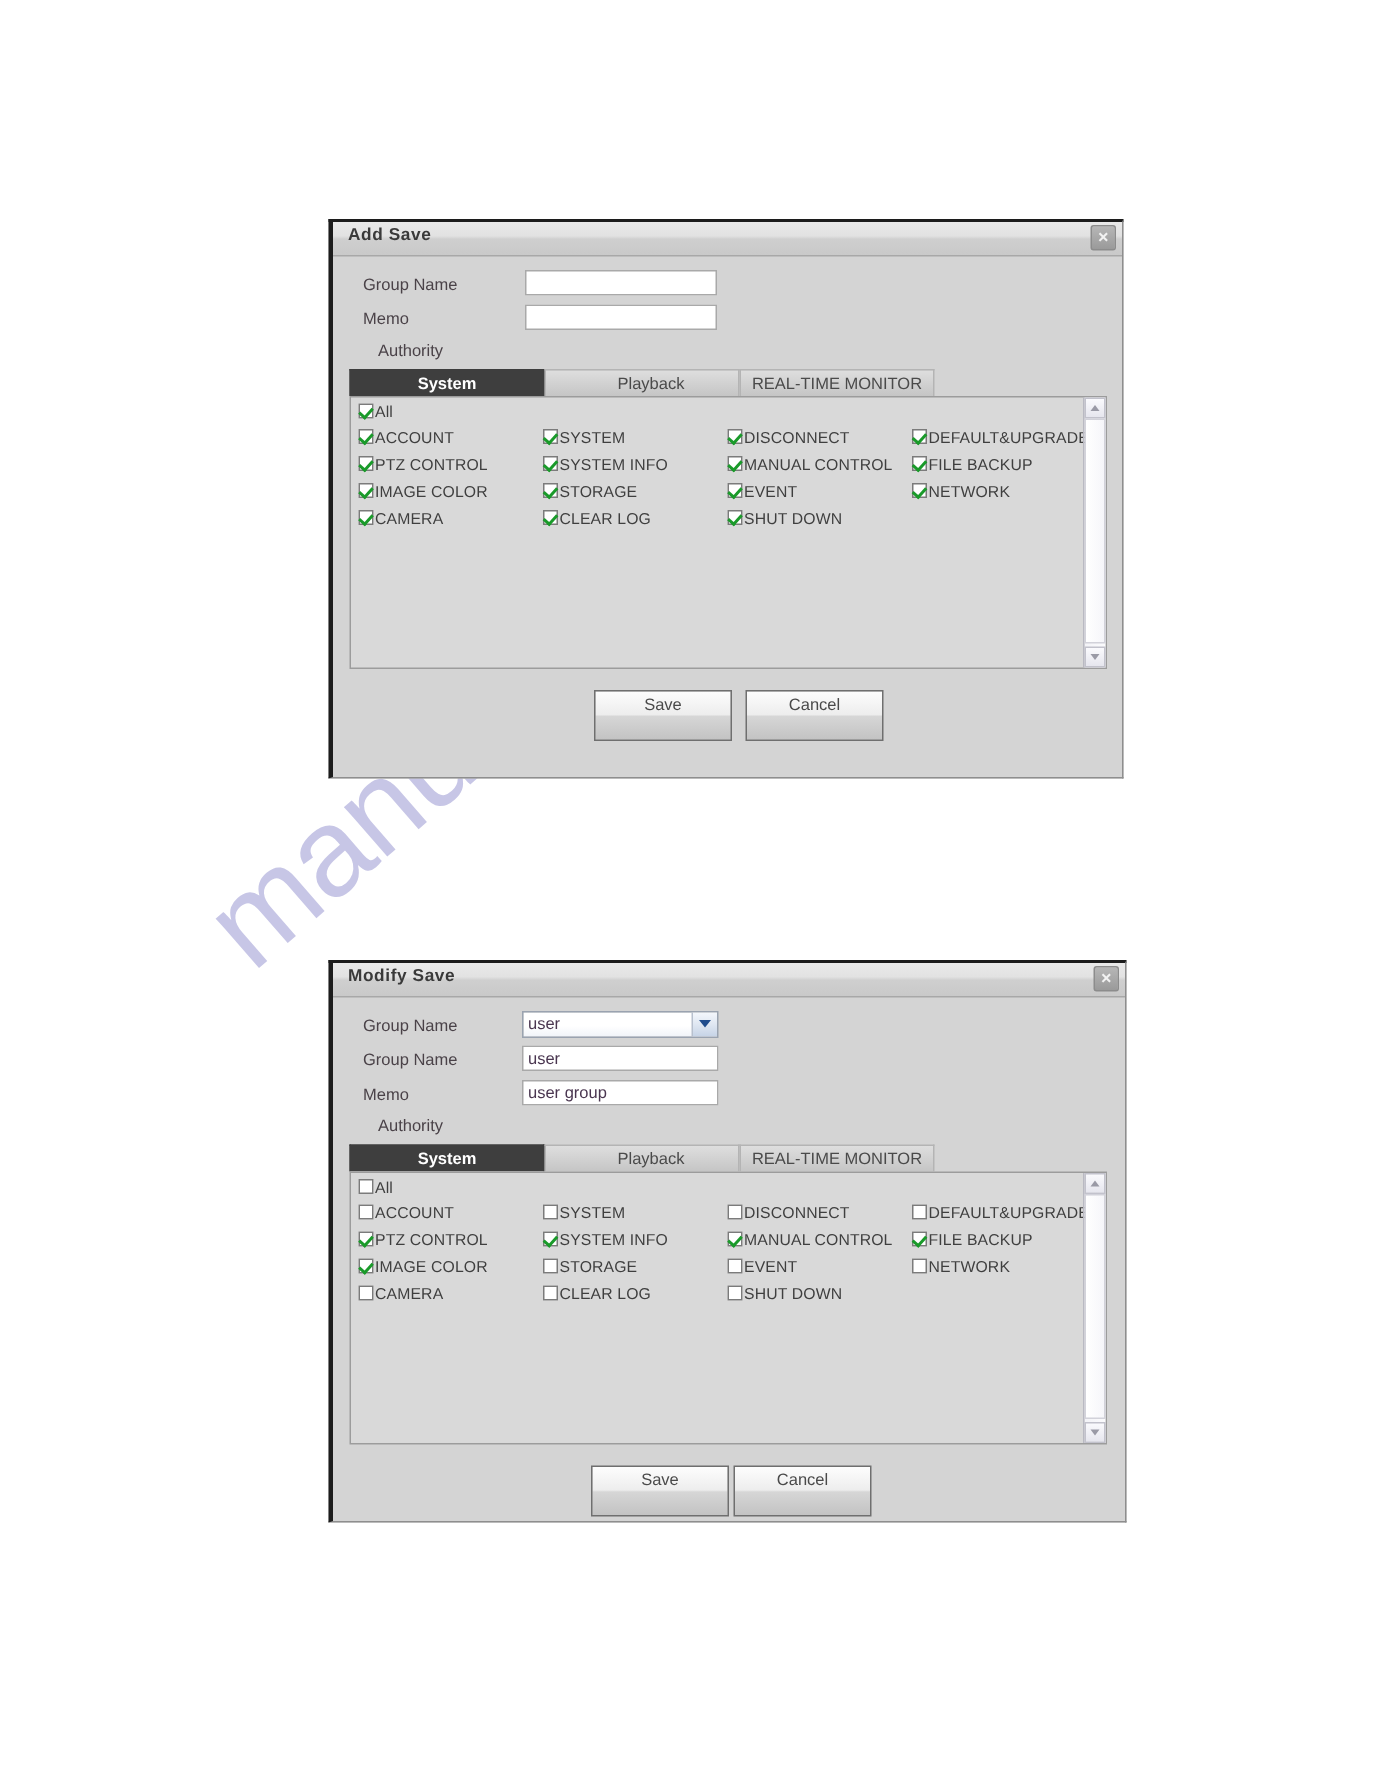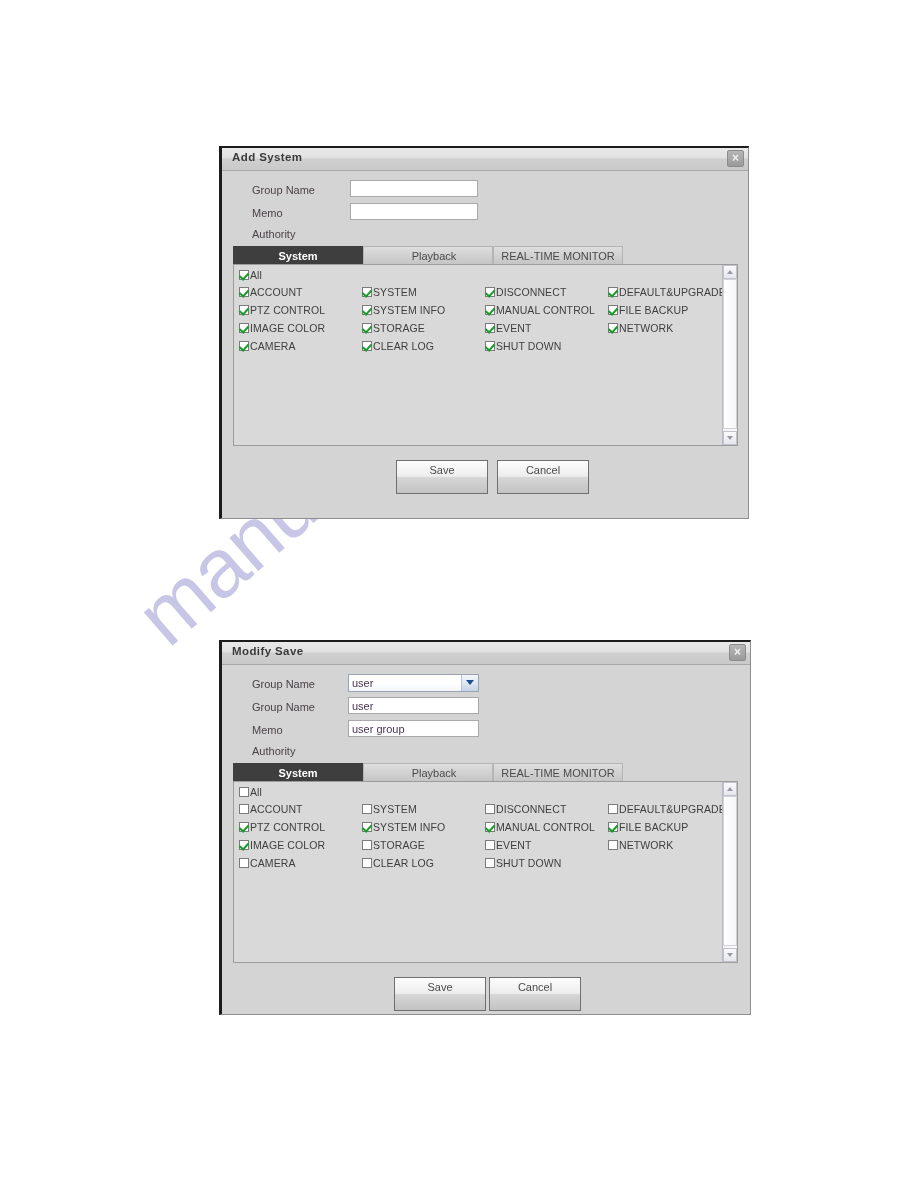--- a/index.html
+++ b/index.html
@@ -107,21 +107,21 @@
   .form-area {
     position: relative;
     padding-top: 9px;
   }
   .row {
     position: relative;
     height: 23px;
   }
   .row .lbl {
     position: absolute;
-    left: 30px;
+    left: 20px;
     top: 4px;
     font-size: 11px;
     color: #4a4248;
   }
   .row .txt {
     position: absolute;
     left: 128px;
     top: 0px;
     width: 128px;
     height: 17px;
@@ -331,21 +331,21 @@
 </style>
 </head>
 <body>
 
 <div class="watermark">
   <div class="wm-text">manualshive.com</div>
 </div>
 
 <div class="dialog dlg-add">
   <div class="titlebar">
-    <div class="title">Add System</div>
+    <div class="title">Add Save</div>
     <div class="close-btn">
       <div class="x">×</div>
     </div>
   </div>
 
   <div class="form-area">
     <div class="row">
       <div class="lbl">Group Name</div>
       <div class="txt"></div>
     </div>

